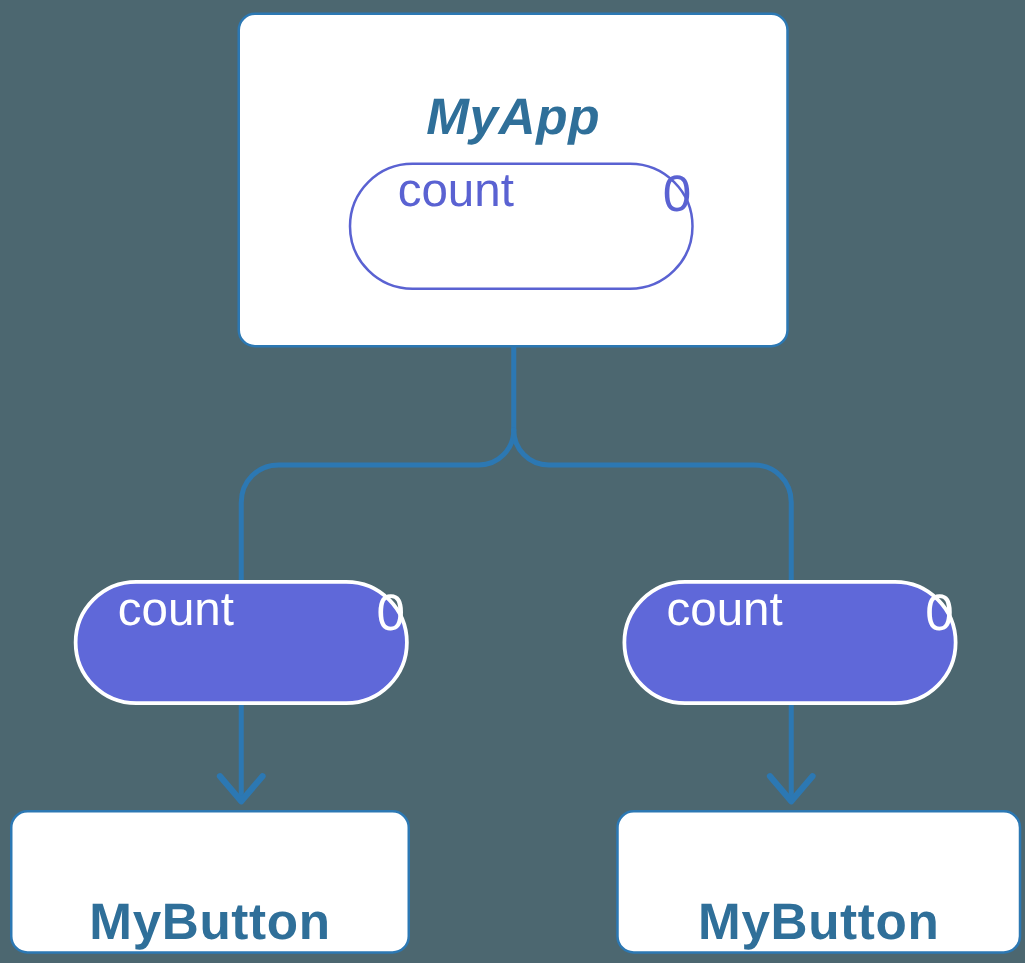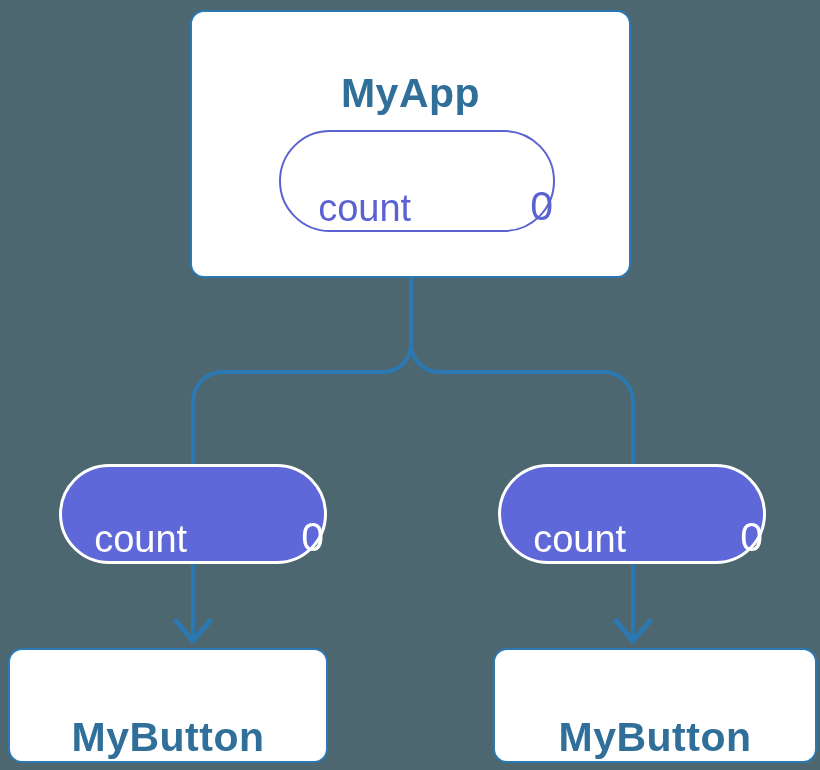--- a/index.html
+++ b/index.html
@@ -52,31 +52,31 @@
   }
   .card-title {
     color: var(--title-text, #2F6F99);
     font-size: 41px;
     font-weight: 600;
     letter-spacing: 0.5px;
     text-align: center;
   }
 
   .app-card { left: 190px; top: 10px; width: 441px; height: 268px; }
-  .app-card .card-title { position: absolute; left: 0; right: 0; top: 58px; }
+  .app-card .card-title { position: absolute; left: 0; right: 0; top: 58px; font-style: italic; }
 
   .button-card { display: flex; align-items: flex-end; justify-content: center; }
   .button-card.left  { left: 8px;   top: 648px; width: 320px; height: 115px; }
   .button-card.right { left: 493px; top: 648px; width: 324px; height: 115px; }
 
   .pill {
     position: absolute;
     z-index: 2;
     display: flex;
-    align-items: flex-end;
+    align-items: flex-start;
     border-radius: 999px;
     font-size: 38px;
     gap: 40px;
   }
   .pill-section {
     display: flex;
     align-items: center;
     justify-content: center;
   }
   .pill-divider { width: 2px; background: currentColor; }

